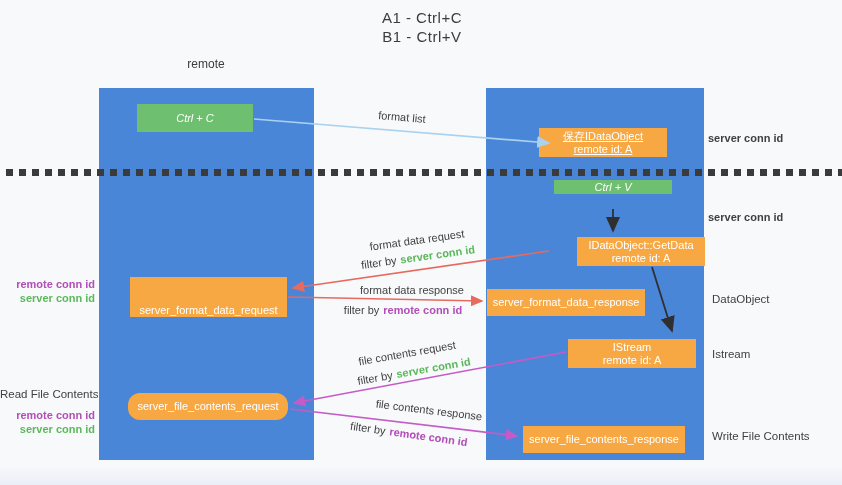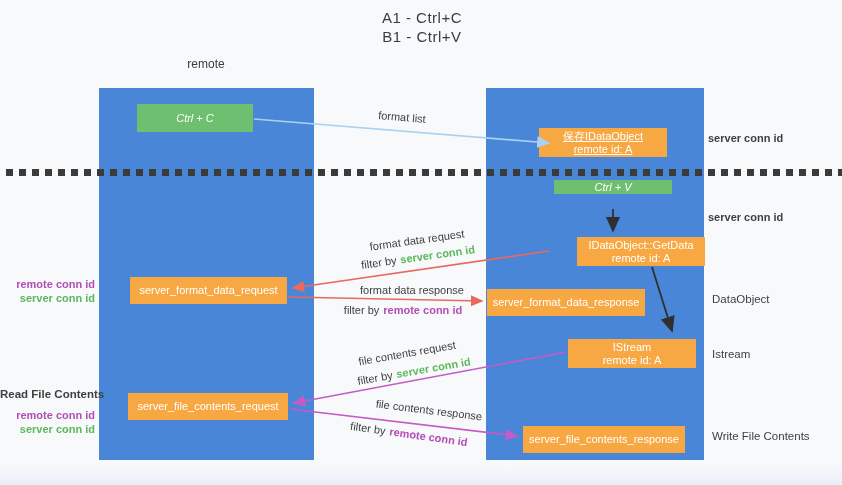--- a/index.html
+++ b/index.html
@@ -114,34 +114,34 @@
 
   <div class="box green-box" style="left:554px;top:180px;width:118px;height:14px;text-align:center;">
     <span>Ctrl + V</span>
   </div>
 
   <div class="box orange-box" style="left:549px;top:237px;width:128px;height:29px;margin-left:28px;">
     <span>IDataObject::GetData</span>
     <span>remote id: A</span>
   </div>
 
-  <div class="box orange-box" style="left:130px;top:277px;width:157px;height:27px;">
+  <div class="box orange-box" style="left:130px;top:277px;width:157px;height:40px;justify-content:flex-end;">
     <span>server_format_data_request</span>
   </div>
 
   <div class="box orange-box" style="left:487px;top:289px;width:158px;height:27px;">
     <span>server_format_data_response</span>
   </div>
 
   <div class="box orange-box" style="left:568px;top:339px;width:128px;height:29px;">
     <span>IStream</span>
     <span>remote id: A</span>
   </div>
 
-  <div class="box orange-box" style="left:128px;top:393px;width:160px;height:27px;">
+  <div class="box orange-box" style="left:128px;top:393px;width:160px;height:27px;border-radius:12px;">
     <span>server_file_contents_request</span>
   </div>
 
   <div class="box orange-box" style="left:523px;top:426px;width:162px;height:27px;">
     <span>server_file_contents_response</span>
   </div>
 
   <div class="alabel" style="left:402px;top:117px;transform:translate(-50%,-50%) rotate(5deg);">format list</div>
 
   <div class="alabel" style="left:417px;top:240px;transform:translate(-50%,-50%) rotate(-8deg);">format data request</div>
@@ -167,19 +167,19 @@
   <div class="side-label side-bold green-t" style="left:708px;top:132px;">server conn id</div>
   <div class="side-label side-bold green-t" style="left:708px;top:211px;">server conn id</div>
   <div class="side-label" style="left:712px;top:245px;margin-top:48px;">DataObject</div>
   <div class="side-label" style="left:712px;top:348px;">Istream</div>
   <div class="side-label" style="left:712px;top:430px;">Write File Contents</div>
 
   <div class="left-block" style="top:278px;">
     <div class="purple-t">remote conn id</div>
     <div class="green-t">server conn id</div>
   </div>
-  <div class="left-block" style="top:388px;font-size:11.5px;font-weight:bold;color:#3f3f3f;">Read File Contents</div>
+  <div class="left-block" style="top:388px;font-size:11.5px;font-weight:normal;color:#3f3f3f;">Read File Contents</div>
   <div class="left-block" style="top:409px;">
     <div class="purple-t">remote conn id</div>
     <div class="green-t">server conn id</div>
   </div>
 
 </div>
 
 </body></html>

